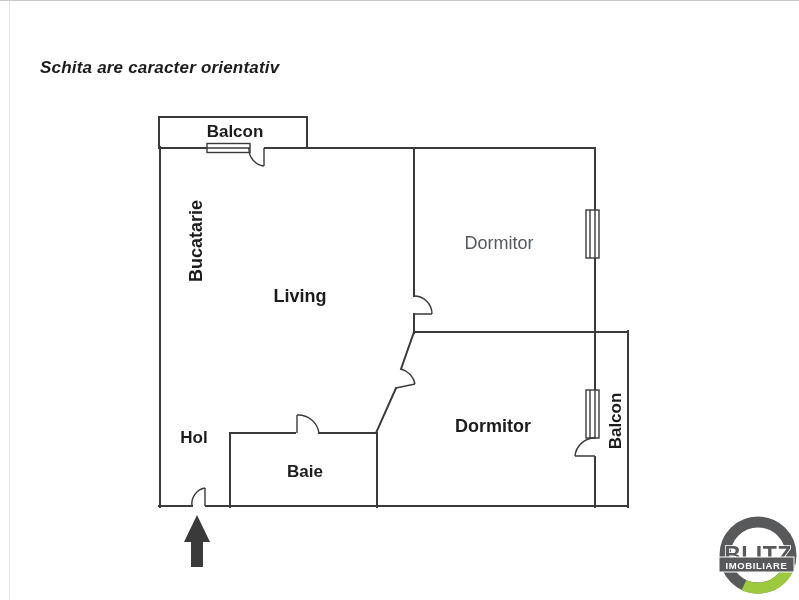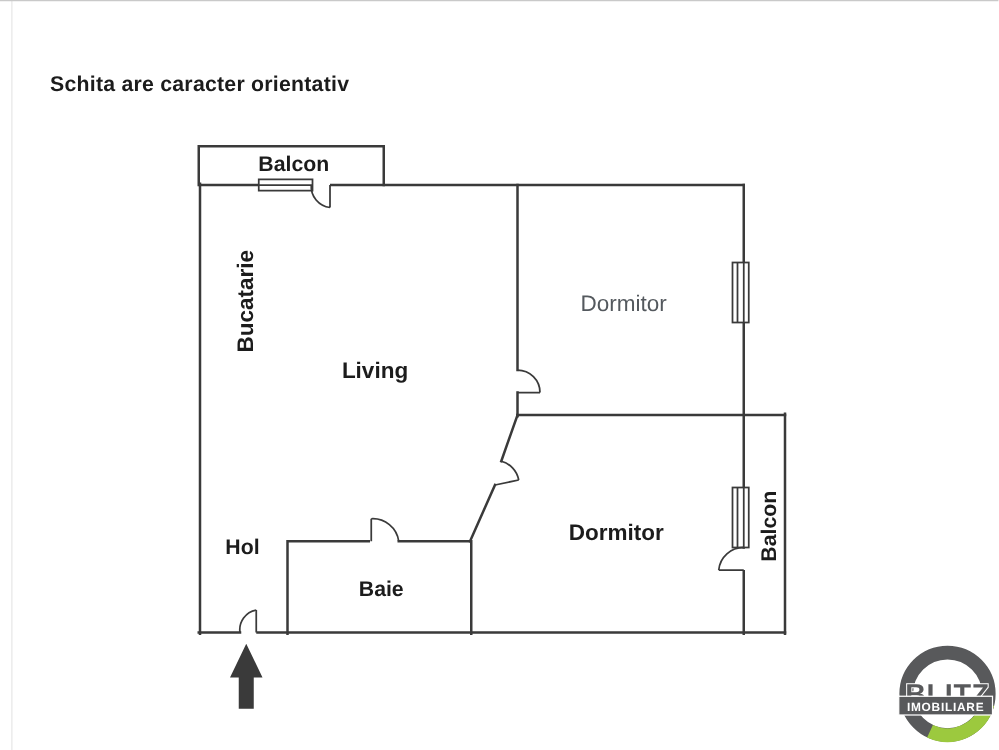--- a/index.html
+++ b/index.html
@@ -8,21 +8,21 @@
   }
   html,body{margin:0;padding:0;background:#fff;}
   .stage{
     position:relative;width:799px;height:600px;background:var(--background);
     overflow:hidden;font-family:"Liberation Sans", sans-serif;
   }
   .frame-top{position:absolute;left:0;top:0;width:799px;height:1px;background:var(--frame);}
   .frame-left{position:absolute;left:9px;top:0;width:1px;height:600px;background:var(--frame);opacity:.45;}
   .disclaimer{
     position:absolute;left:40px;top:58px;font-size:17px;font-weight:600;
-    color:var(--label);letter-spacing:.2px;
+    color:var(--label);letter-spacing:.2px;font-style:italic;
   }
   svg.plan{position:absolute;left:0;top:0;}
   .wall{fill:none;stroke:var(--wall);stroke-width:2;stroke-linecap:square;stroke-linejoin:miter;}
   .thin{fill:none;stroke:var(--wall);stroke-width:1.4;stroke-linecap:butt;}
   .win{fill:var(--background);stroke:var(--wall);stroke-width:1.4;}
   .arrow{fill:var(--wall);stroke:none;}
   .room-label{fill:var(--label);font-size:18px;font-weight:600;text-anchor:middle;
     font-family:"Liberation Sans", sans-serif;}
   .room-label.small{font-size:17px;}
   .room-label.muted{fill:var(--label-muted);font-weight:500;}

